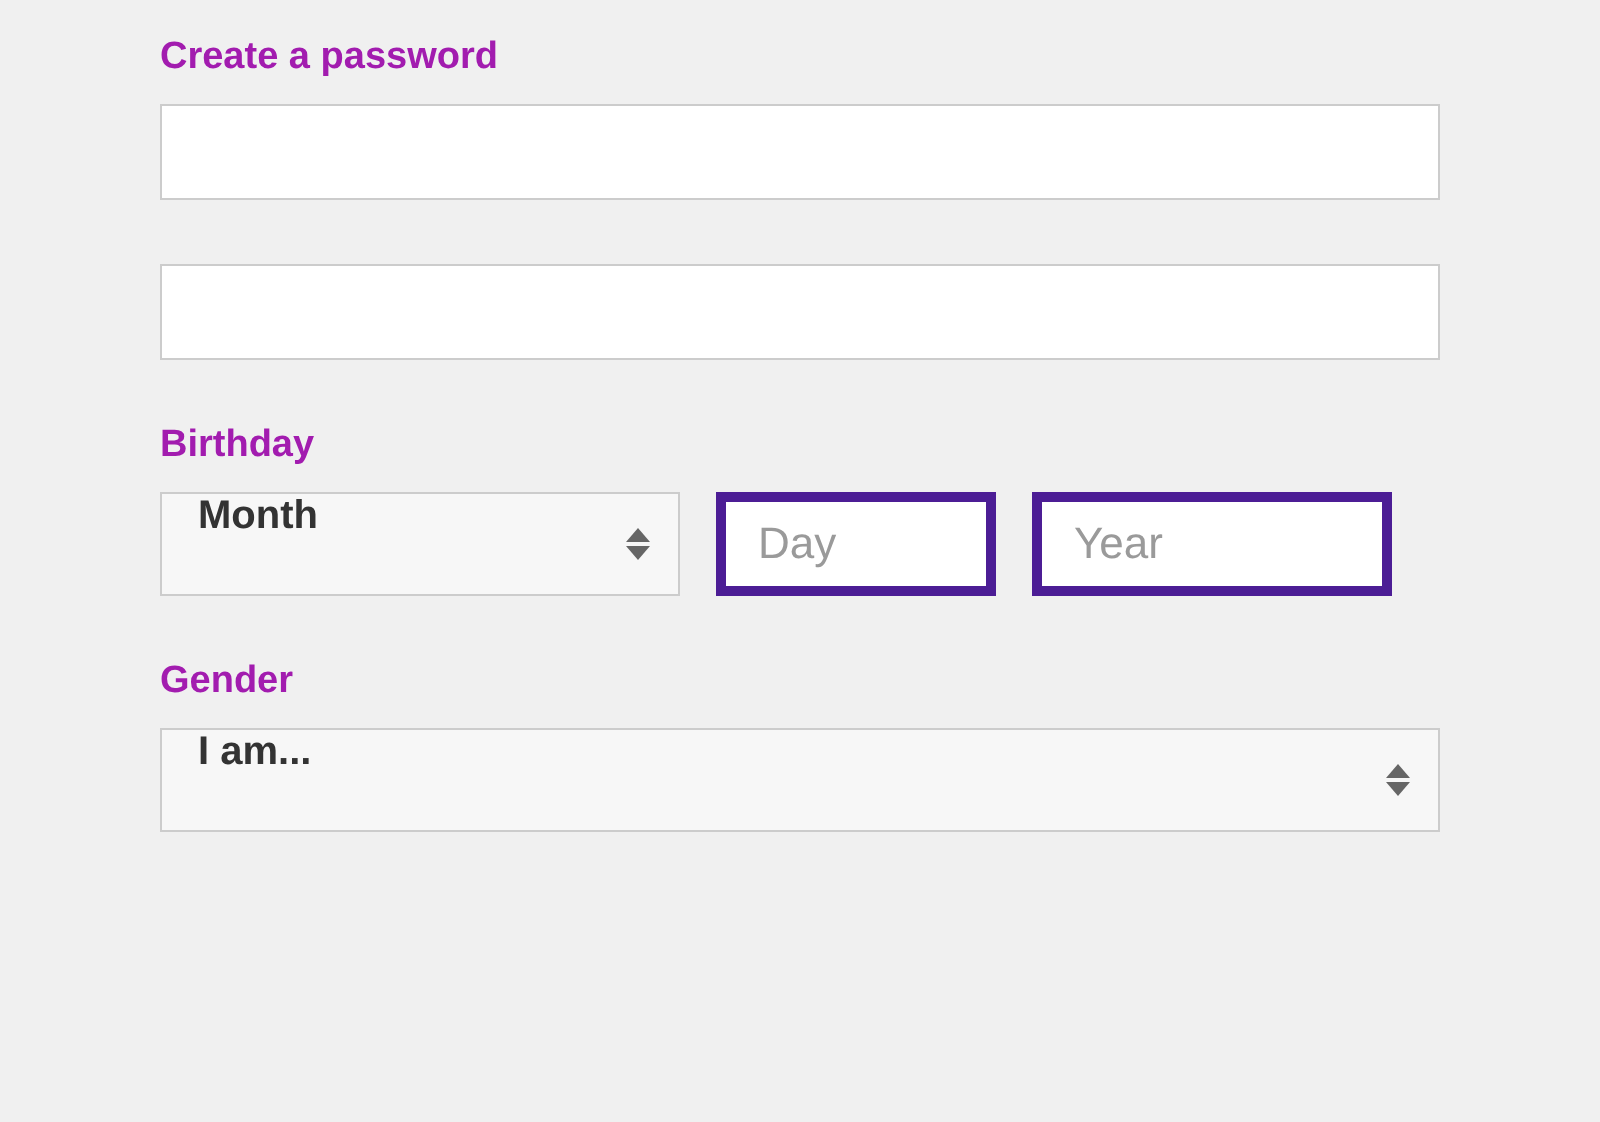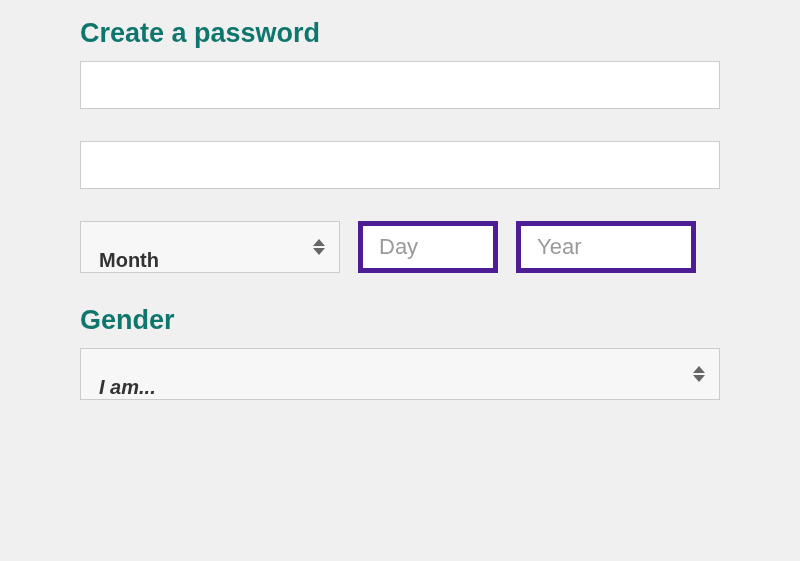--- a/index.html
+++ b/index.html
@@ -11,23 +11,23 @@
       font-family: Arial, Helvetica, sans-serif;
       background: #f0f0f0;
       width: 800px;
       height: 561px;
       padding: 18px 80px 0 80px;
     }
     .form-group {
       margin-bottom: 32px;
     }
     .label {
-      font-size: 27px;
+      font-size: 19px;
       font-weight: bold;
-      color: #0f766e;
+      color: #a21caf;
       margin-bottom: 12px;
       display: block;
     }
     .text-input {
       width: 100%;
       height: 48px;
       border: 1px solid #ccc;
       background: #fff;
       font-size: 20px;
       padding: 0 14px;
@@ -39,33 +39,32 @@
     .birthday-row {
       display: flex;
       gap: 18px;
     }
     .select-box {
       position: relative;
       background: #f7f7f7;
       border: 1px solid #ccc;
       height: 52px;
       display: flex;
-      align-items: flex-end;
+      align-items: flex-start;
       padding: 0 48px 0 18px;
       font-size: 20px;
       font-weight: bold;
       color: #333;
       cursor: pointer;
     }
     .select-box.month {
       width: 260px;
     }
     .select-box.full {
       width: 100%;
-      font-style: italic;
     }
     .day-input, .year-input {
       height: 52px;
       border: 5px solid #4c1d95;
       background: #fff;
       font-size: 22px;
       padding: 0 16px;
       color: #333;
       outline: none;
     }
@@ -97,20 +96,21 @@
 <div class="form-group">
   <label class="label">Create a password</label>
   <input type="password" class="text-input" value="" style="">
 </div>
 
 <div class="form-group">
   <input type="password" class="text-input" value="" style="">
 </div>
 
 <div class="form-group">
+  <label class="label">Birthday</label>
   <div class="birthday-row">
     <div class="select-box month">
       <span>Month</span>
       <span class="stepper-icon">
         <svg width="12" height="7" viewBox="0 0 12 7">
             <polygon points="6,0 0,7 12,7" fill="#666"></polygon>
           </svg>
         <svg width="12" height="7" viewBox="0 0 12 7">
             <polygon points="0,0 12,0 6,7" fill="#666"></polygon>
           </svg>

